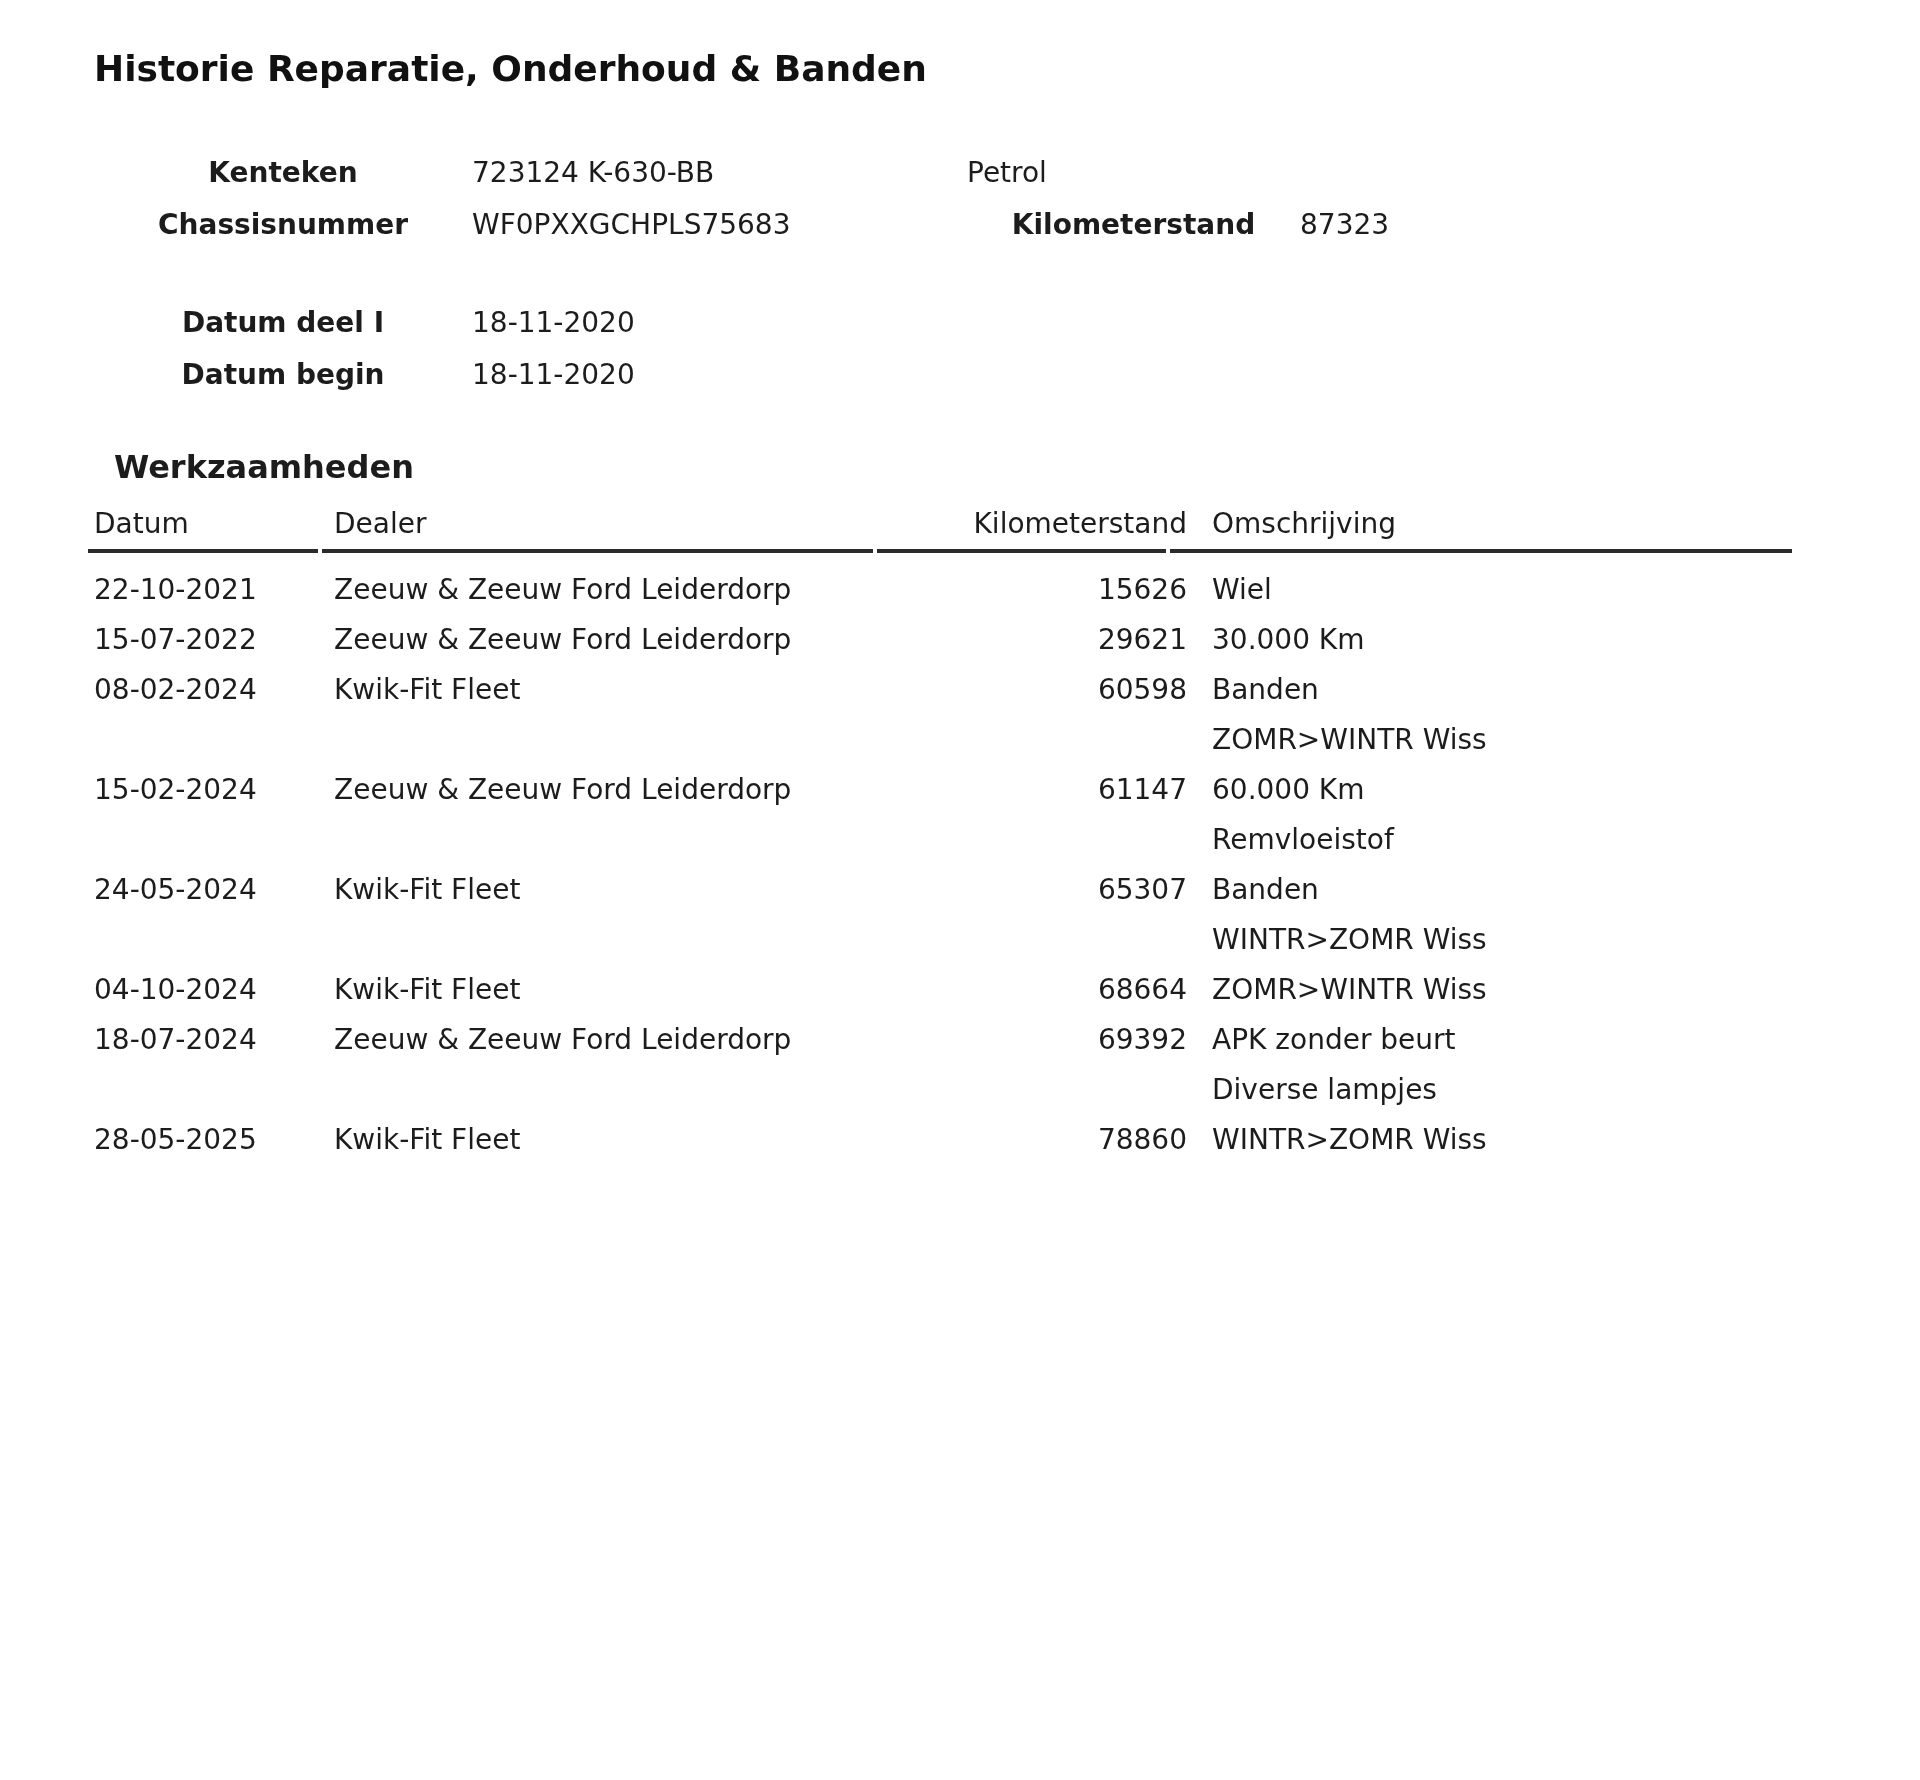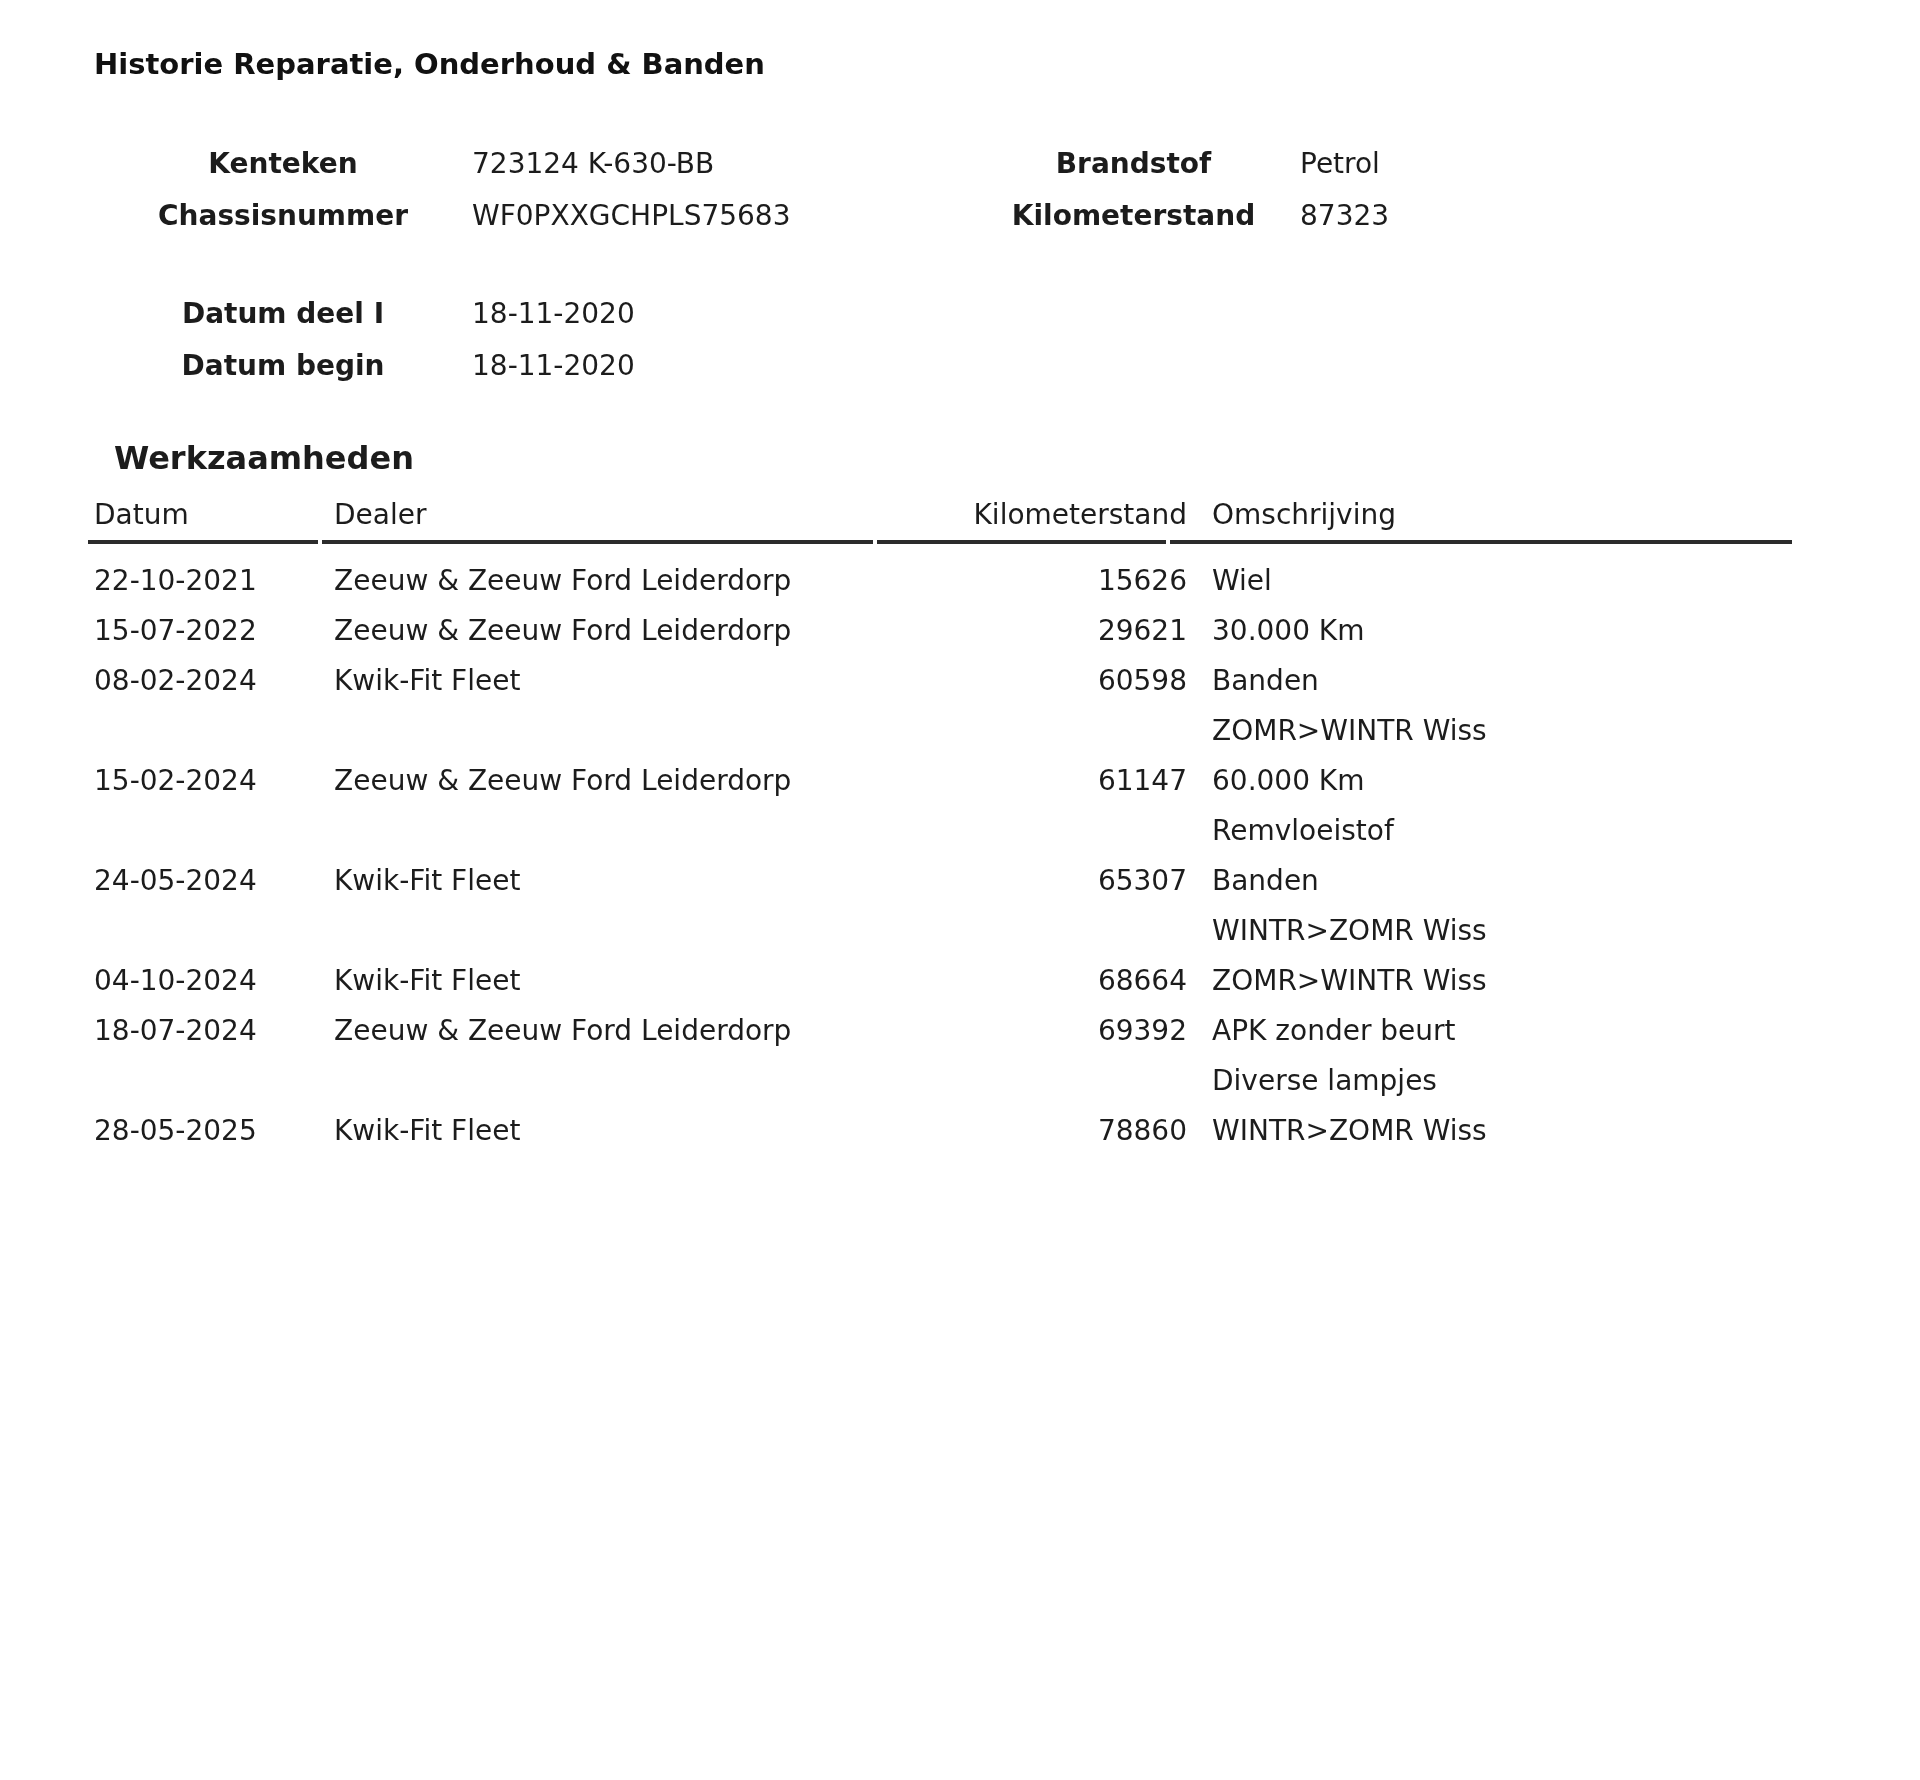--- a/index.html
+++ b/index.html
@@ -9,21 +9,21 @@
     background: #ffffff;
     color: #1c1c1c;
     font-family: "DejaVu Sans", "Liberation Sans", sans-serif;
     font-size: 28px;
     -webkit-font-smoothing: antialiased;
   }
   .page { padding: 46px 60px 0 94px; }
 
   .title {
     margin: 0;
-    font-size: 29px;
+    font-size: 36px;
     font-weight: 700;
     line-height: 1.25;
     color: #111111;
   }
 
   .info .row { display: grid; line-height: 52px; }
   .block1 { margin-top: 56px; }
   .block1 .row { grid-template-columns: 378px 495px 333px auto; }
   .block2 { margin-top: 40px; }
   .block3 { margin-top: 46px; }
@@ -66,21 +66,20 @@
 <body>
 
 <div class="page">
 
   <h1 class="title">Historie Reparatie, Onderhoud &amp; Banden</h1>
 
   <section class="info block1">
     <div class="row">
       <span class="lbl">Kenteken</span>
       <span class="val">723124 K-630-BB</span>
-      <span class="lbl">Brandstof</span>
       <span class="val">Petrol</span>
     </div>
     <div class="row">
       <span class="lbl">Chassisnummer</span>
       <span class="val">WF0PXXGCHPLS75683</span>
       <span class="lbl">Kilometerstand</span>
       <span class="val">87323</span>
     </div>
   </section>
 

